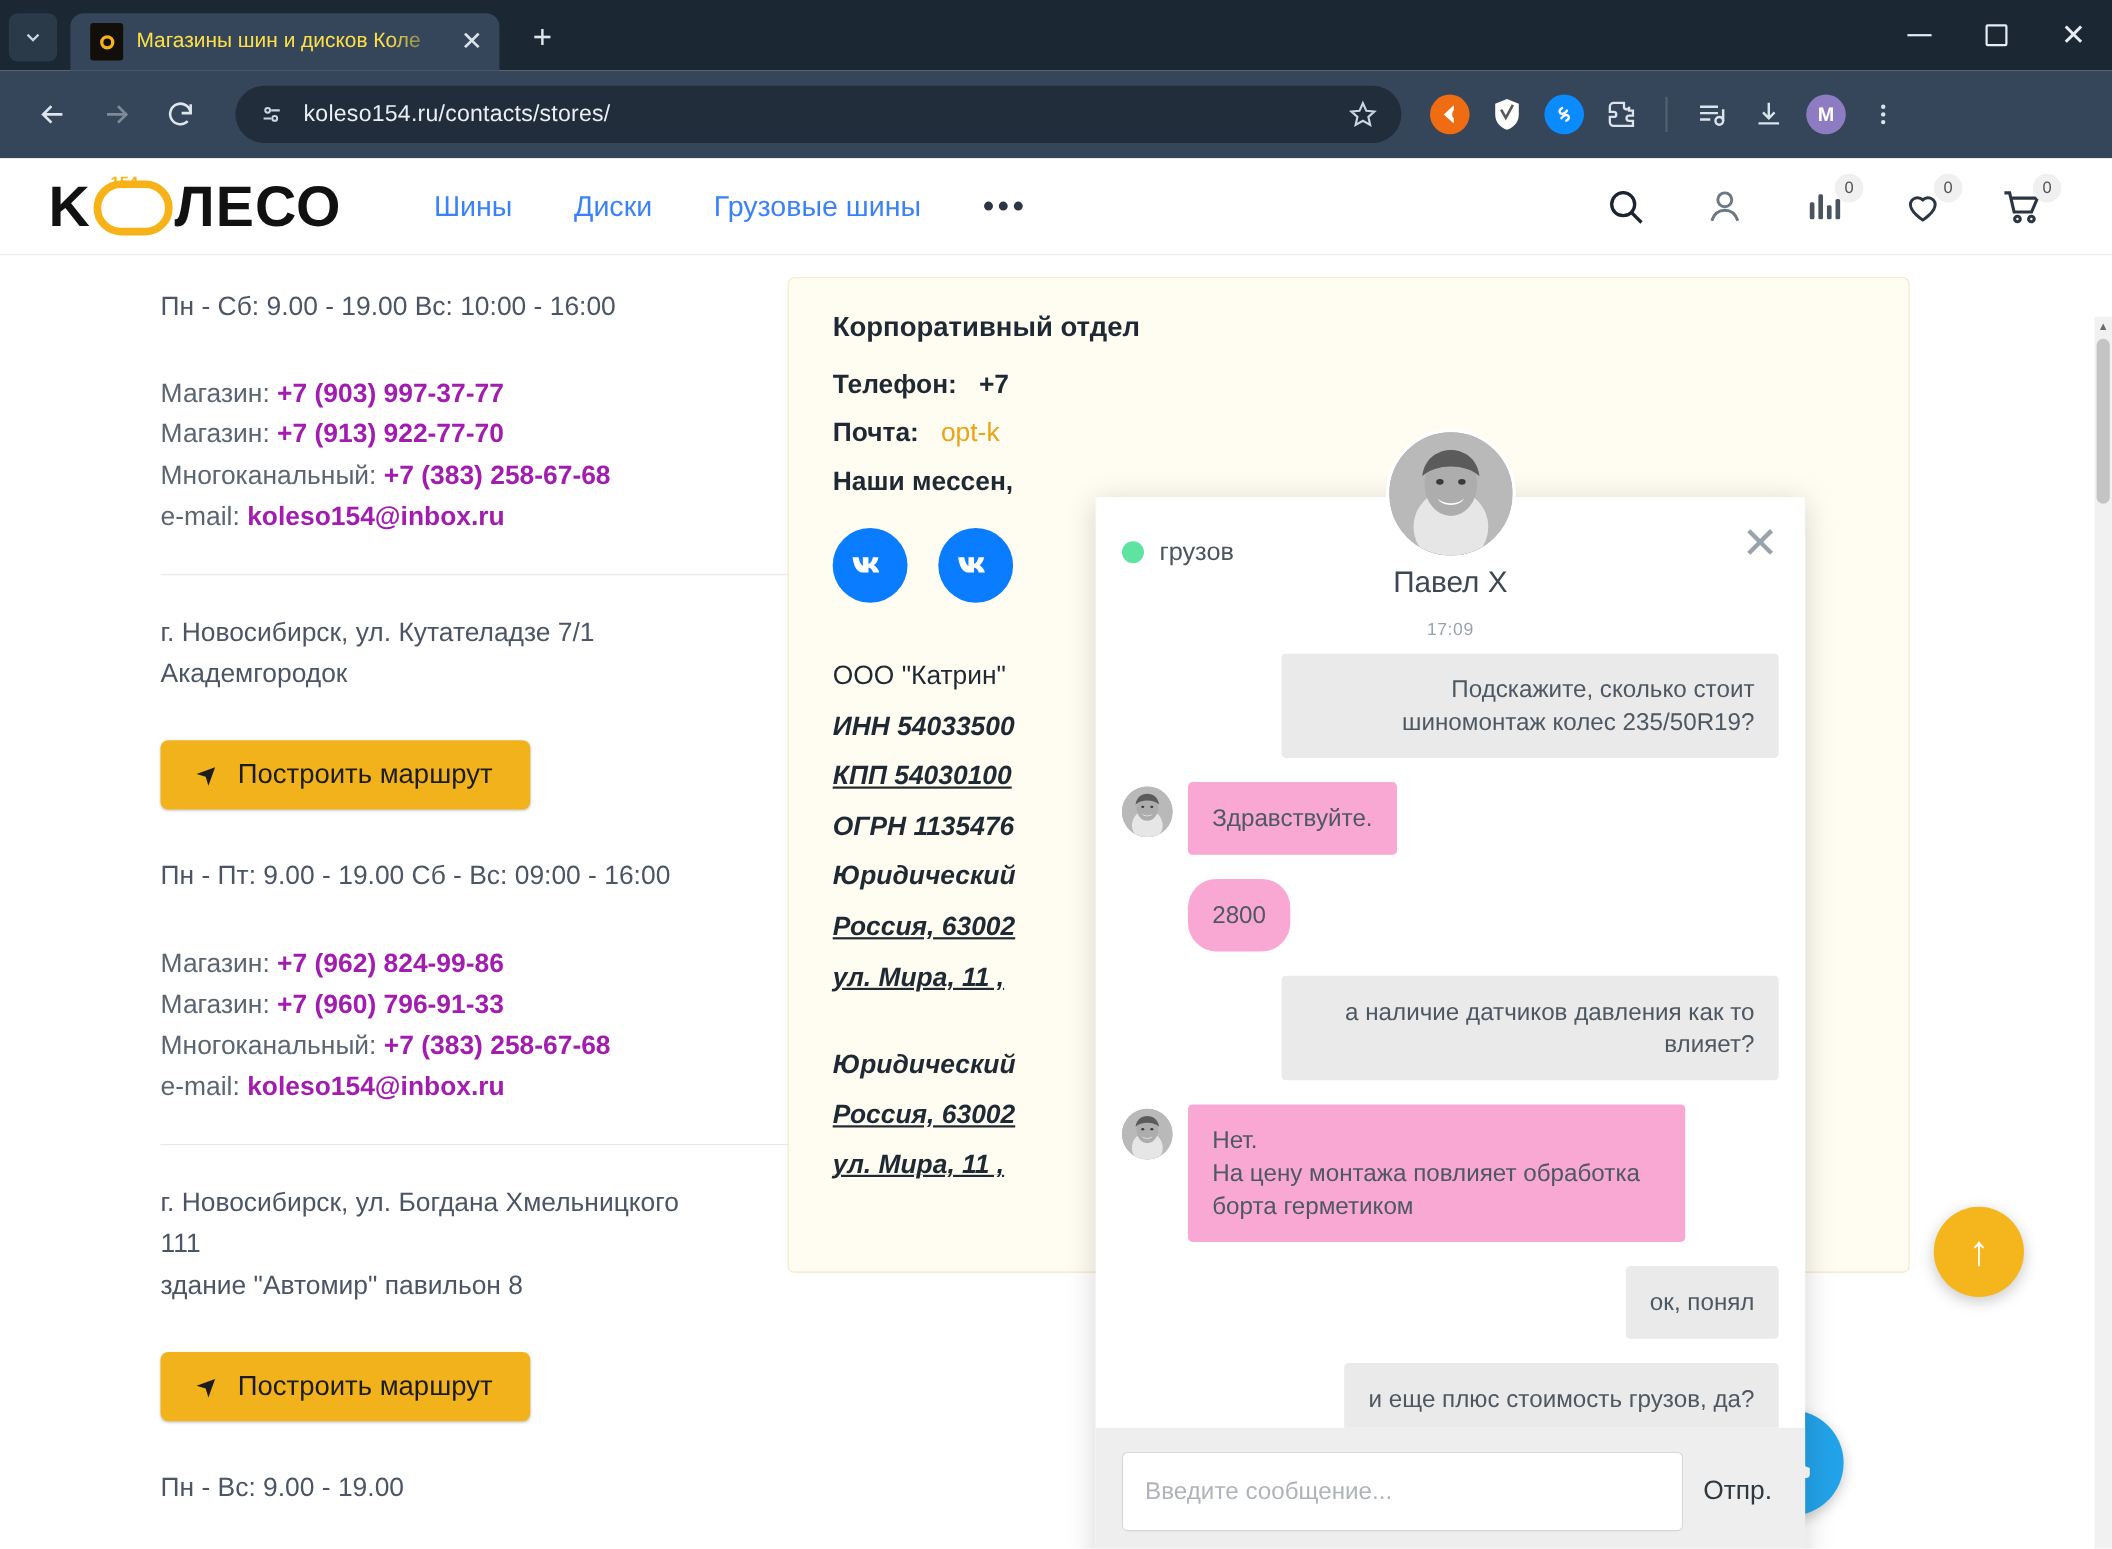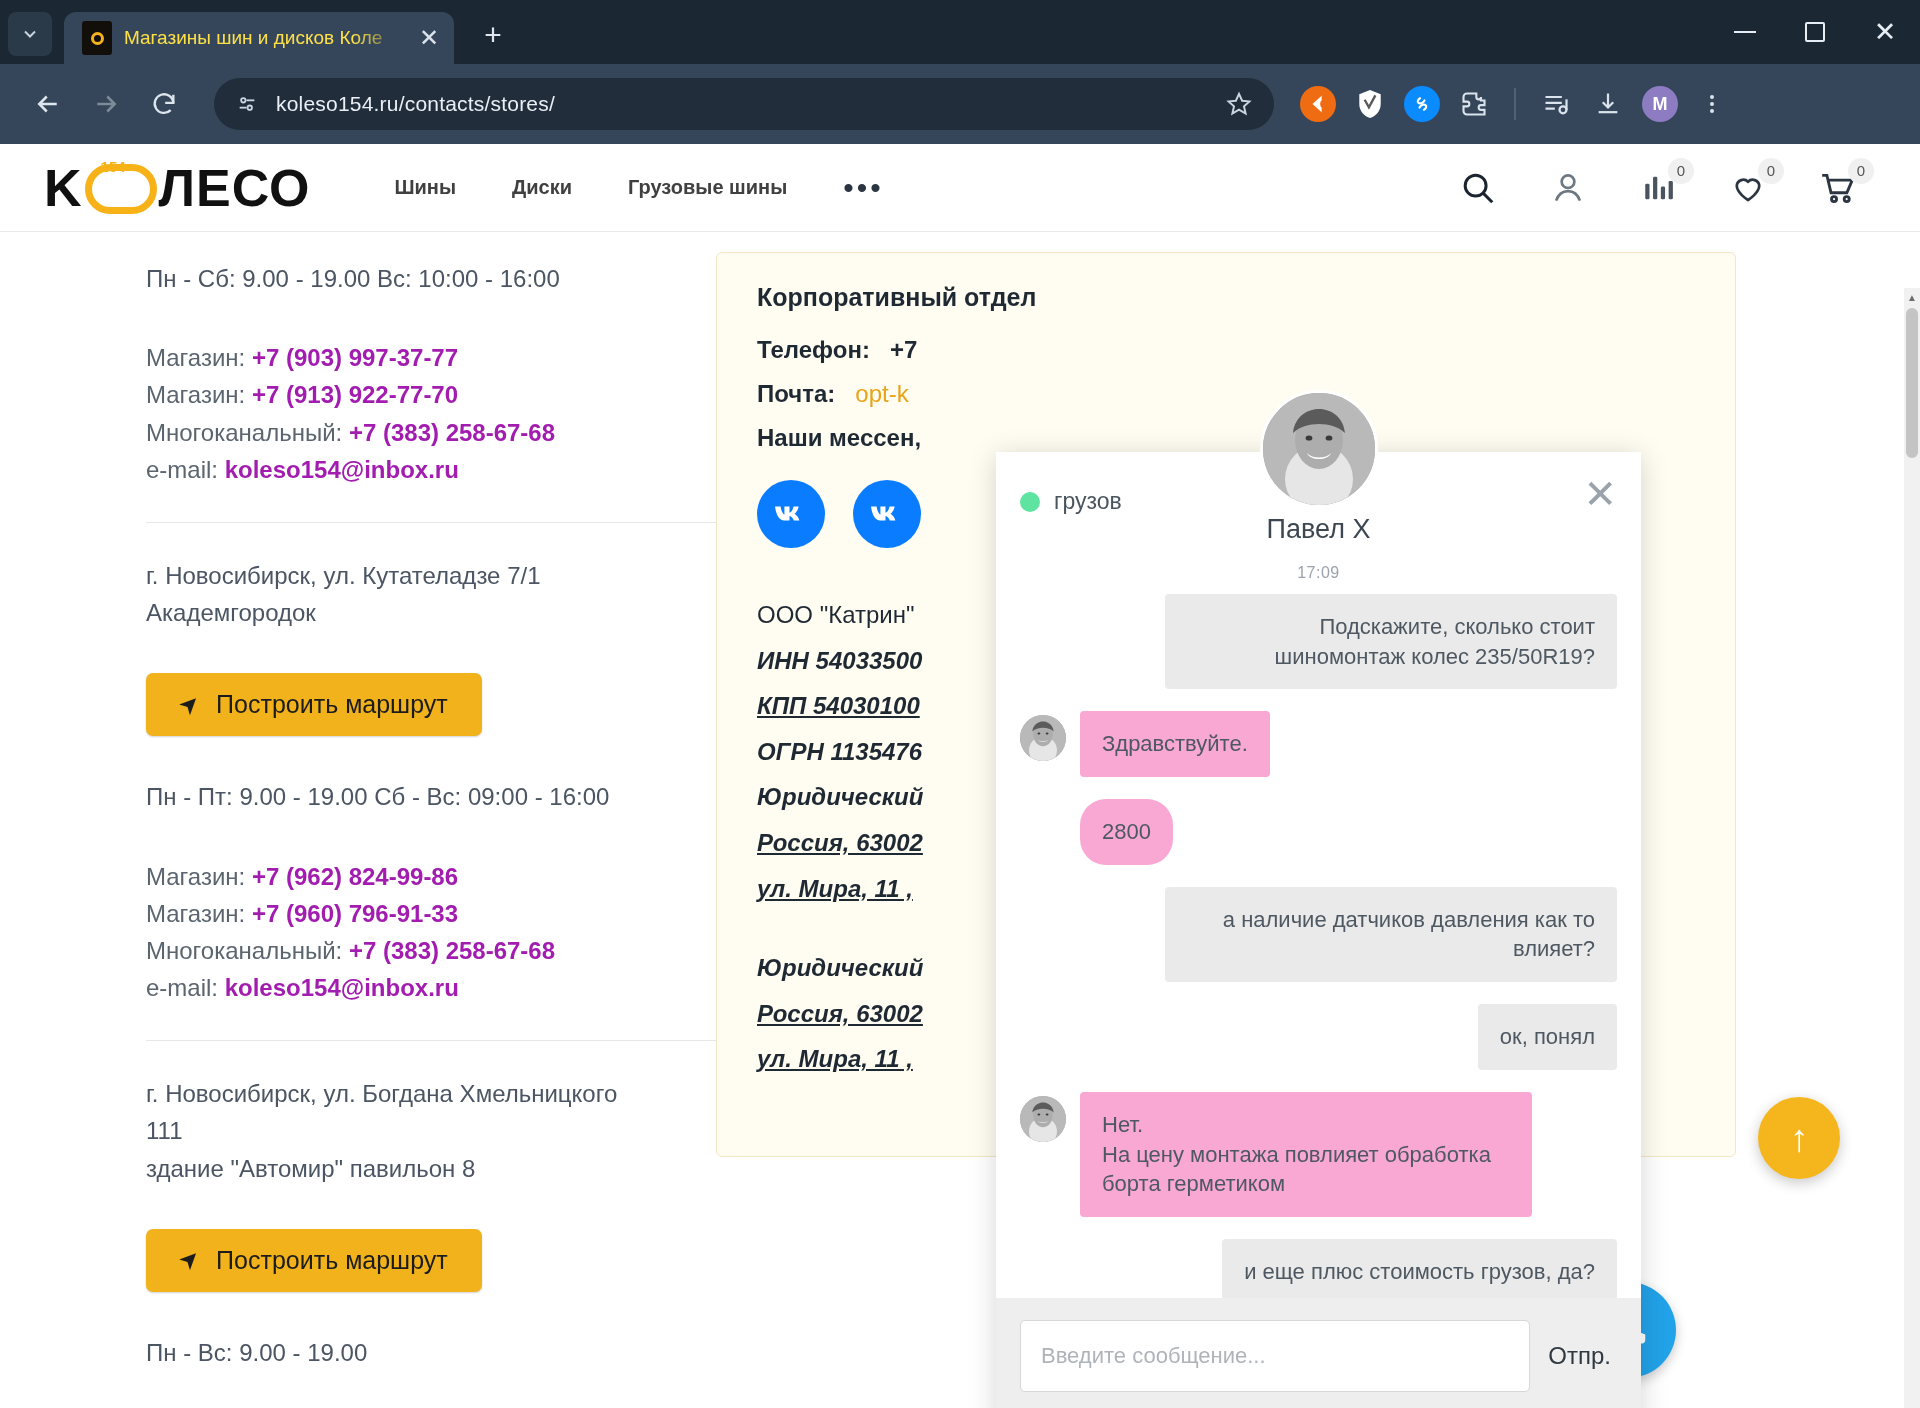--- a/index.html
+++ b/index.html
@@ -85,21 +85,21 @@
   .logo { display:flex; align-items:center; font-size:52px; font-weight:bold; letter-spacing:1px; color:#111; position:relative; }
   .logo .ring-wrap { position:relative; width: 72px; height: 52px; display:inline-block; margin: 0 2px; }
   .logo .ring {
     position:absolute; left:0; top:2px; width: 72px; height: 50px;
     border: 7px solid #f6b217; border-radius: 26px;
   }
   .logo .num {
     position:absolute; left: 16px; top: -4px; font-size: 15px; color:#f6b217; font-weight:bold; letter-spacing:0;
   }
   .nav { display:flex; align-items:center; gap: 56px; margin-left: 84px; }
-  .nav a { font-size: 20px; font-weight: bold; color:#404040; text-decoration:none; white-space:nowrap;}
+  .nav a { font-size: 26px; font-weight: normal; color:#3b82f6; text-decoration:none; white-space:nowrap;}
   .nav .dots { font-size: 30px; color:#2b3642; letter-spacing:3px; }
   .hdr-icons { margin-left:auto; display:flex; align-items:center; gap: 46px; padding-right: 16px;}
   .hdr-ico { position:relative; width:44px; height:44px; display:flex;align-items:center;justify-content:center;}
   .badge {
     position:absolute; top:-8px; right:-14px; min-width:26px; height:26px; border-radius:13px;
     background:#f0f0f0; color:#555; font-size:15px; display:flex;align-items:center;justify-content:center;
     padding: 0 6px;
   }
 
   .content { position:relative; display:flex; padding: 0; }
@@ -542,39 +542,39 @@
             </svg>
           </div>
           <div class="bubble in">Здравствуйте.</div>
         </div>
         <div class="msg-row in">
           <div class="bubble in msg-indent">2800</div>
         </div>
         <div class="msg-row out">
           <div class="bubble out">а наличие датчиков давления как то влияет?</div>
         </div>
-        <div class="msg-row out">
-          <div class="bubble out">ок, понял</div>
-        </div>
         <div class="msg-row in">
           <div class="msg-av faces">
             <svg width="46" height="46" viewBox="0 0 112 112">
               <rect width="112" height="112" fill="#b9b9b9"></rect>
               <circle cx="56" cy="86" r="34" fill="#e9e6e2"></circle>
               <ellipse cx="56" cy="47" rx="24" ry="29" fill="#c9a891"></ellipse>
               <path d="M30 40c2-18 16-24 26-24s24 6 26 24c-6-6-16-9-26-9s-20 3-26 9z" fill="#5b5b5b"></path>
               <ellipse cx="46" cy="45" rx="3.4" ry="2.6" fill="#3a3a3a"></ellipse>
               <ellipse cx="66" cy="45" rx="3.4" ry="2.6" fill="#3a3a3a"></ellipse>
               <path d="M44 60c5 6 19 6 24 0-3 8-21 8-24 0z" fill="#fff"></path>
             </svg>
           </div>
           <div class="bubble in" style="white-space:pre-line">Нет.
 На цену монтажа повлияет обработка борта герметиком</div>
         </div>
         <div class="msg-row out">
+          <div class="bubble out">ок, понял</div>
+        </div>
+        <div class="msg-row out">
           <div class="bubble out">и еще плюс стоимость грузов, да?</div>
         </div>
       </div>
 
       <div class="chat-foot">
         <div class="chat-input-row">
           <input class="chat-input" type="text" placeholder="Введите сообщение..." style="">
           <div class="chat-send">Отпр.</div>
         </div>
         <div class="chat-tech">Технология Leadback</div>

